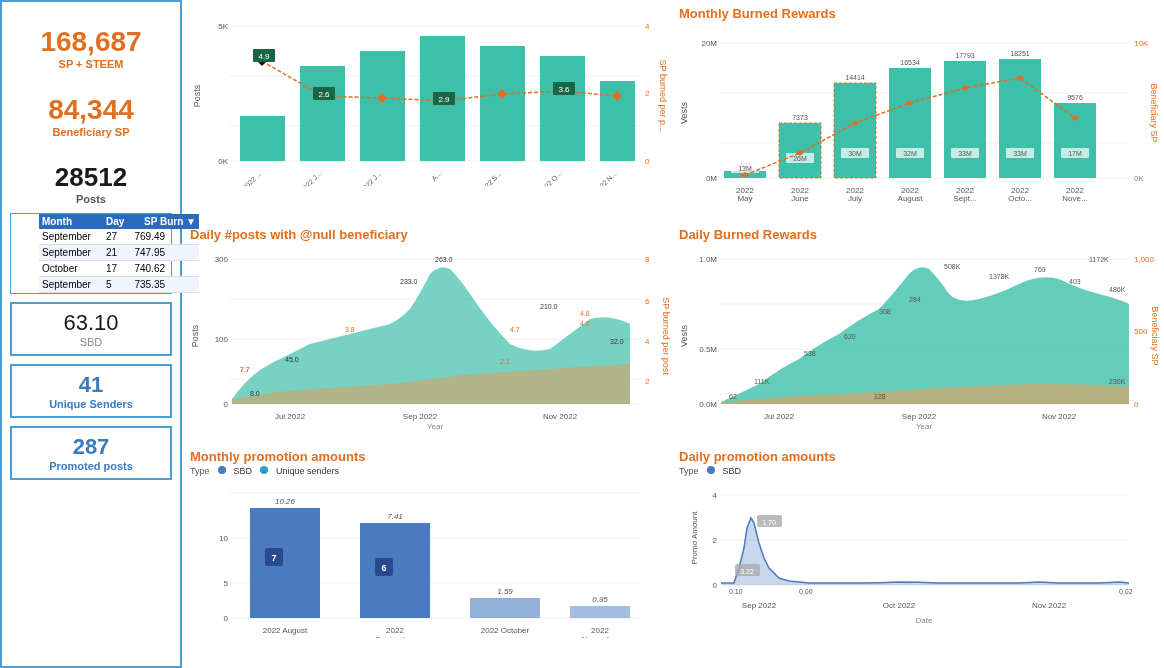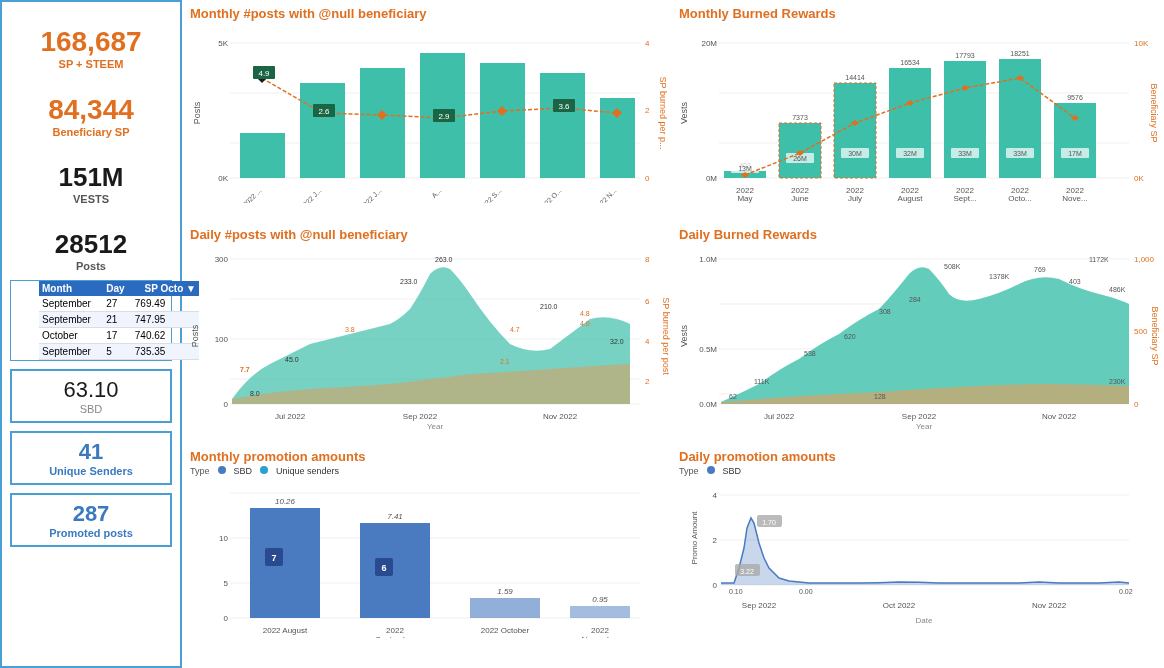--- a/index.html
+++ b/index.html
@@ -153,35 +153,31 @@
 <div class="left-panel">
   <div class="stat-block">
     <div class="stat-main">168,687</div>
     <div class="stat-sub">SP + STEEM</div>
   </div>
   <div class="stat-block">
     <div class="stat-main">84,344</div>
     <div class="stat-sub">Beneficiary SP</div>
   </div>
   <div class="stat-block">
-    <div class="stat-vests">151M</div>
-    <div class="stat-vests-label">VESTS</div>
-  </div>
-  <div class="stat-block">
     <div class="stat-posts-num">28512</div>
     <div class="stat-posts-label">Posts</div>
   </div>
 
   <div class="left-table">
     <table>
       <thead>
         <tr>
           <th>Month</th>
           <th>Day</th>
-          <th>SP Octo ▼</th>
+          <th>SP Burn ▼</th>
         </tr>
       </thead>
       <tbody id="burn-table-body">
           <tr>
             <td>September</td>
             <td>27</td>
             <td>769.49</td>
           </tr>
           <tr>
             <td>September</td>
@@ -212,21 +208,20 @@
   </div>
   <div class="bottom-stat" style="border-color:#4a9fd4;">
     <div class="bottom-stat-num-blue">287</div>
     <div class="bottom-stat-label-blue">Promoted posts</div>
   </div>
 </div>
 
 <div class="right-area">
 
   <div class="chart-panel">
-    <div class="chart-title">Monthly #posts with @null beneficiary</div>
     <svg width="480" height="180">
 
       <text x="10" y="90" font-size="9" fill="#555" transform="rotate(-90,10,90)" text-anchor="middle">Posts</text>
 
       <text x="470" y="90" font-size="9" fill="#e07020" transform="rotate(90,470,90)" text-anchor="middle">SP burned per p...</text>
 
       <line x1="40" y1="20" x2="450" y2="20" stroke="#ddd" stroke-width="0.5"></line>
       <line x1="40" y1="70" x2="450" y2="70" stroke="#ddd" stroke-width="0.5"></line>
       <line x1="40" y1="120" x2="450" y2="120" stroke="#ddd" stroke-width="0.5"></line>
       <line x1="40" y1="155" x2="450" y2="155" stroke="#ddd" stroke-width="0.5"></line>

